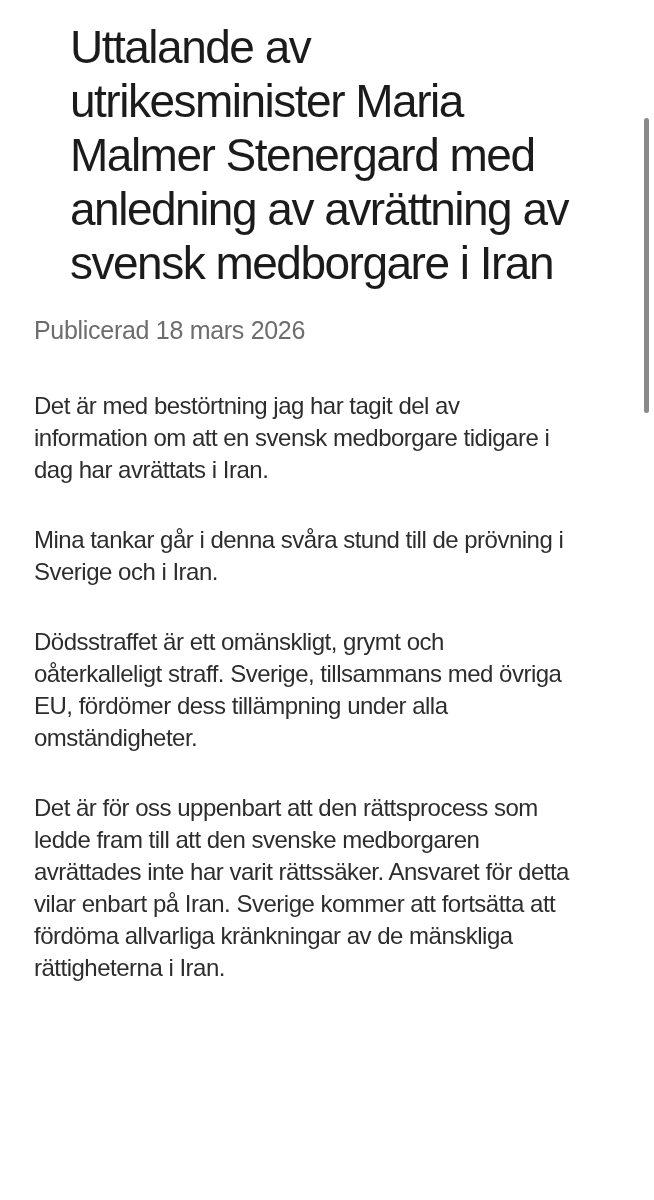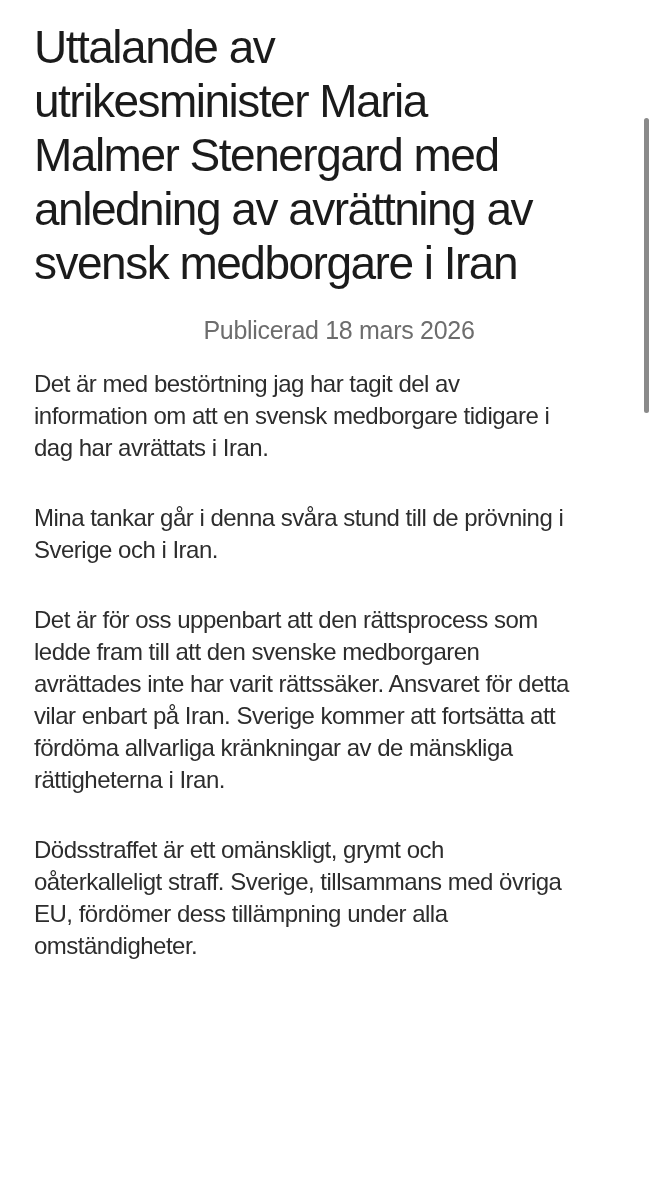--- a/index.html
+++ b/index.html
@@ -16,40 +16,40 @@
   .page {
     padding: 20px 10px 0 34px;
   }
   .headline {
     font-size: 46px;
     line-height: 54px;
     font-weight: 300;
     letter-spacing: -1.5px;
     color: #1b1b1b;
     white-space: pre-line;
+    margin-left: 36px;
   }
   .published {
     margin-top: 24px;
     font-size: 25px;
     line-height: 32px;
     font-weight: 400;
     letter-spacing: -0.3px;
     color: #6d6d6d;
-    text-align: center;
   }
   .bodytext p {
     font-size: 24px;
     line-height: 32px;
     letter-spacing: -0.5px;
     color: #2d2d2d;
     white-space: pre-line;
     margin: 0 0 38px 0;
   }
   .bodytext p:first-child {
-    margin-top: 22px;
+    margin-top: 44px;
   }
   .scrollbar-thumb {
     position: absolute;
     left: 644px;
     top: 118px;
     width: 5px;
     height: 295px;
     background: #8a8a8a;
     border-radius: 3px;
   }
@@ -65,26 +65,26 @@
 svensk medborgare i Iran</h1>
 
   <p class="published">Publicerad 18 mars 2026</p>
 
   <div class="bodytext">
     <p>Det är med bestörtning jag har tagit del av
 information om att en svensk medborgare tidigare i
 dag har avrättats i Iran.</p>
     <p>Mina tankar går i denna svåra stund till de prövning i
 Sverige och i Iran.</p>
+    <p>Dödsstraffet är ett omänskligt, grymt och
+oåterkalleligt straff. Sverige, tillsammans med övriga
+EU, fördömer dess tillämpning under alla
+omständigheter.</p>
     <p>Det är för oss uppenbart att den rättsprocess som
 ledde fram till att den svenske medborgaren
 avrättades inte har varit rättssäker. Ansvaret för detta
 vilar enbart på Iran. Sverige kommer att fortsätta att
 fördöma allvarliga kränkningar av de mänskliga
 rättigheterna i Iran.</p>
-    <p>Dödsstraffet är ett omänskligt, grymt och
-oåterkalleligt straff. Sverige, tillsammans med övriga
-EU, fördömer dess tillämpning under alla
-omständigheter.</p>
   </div>
 </div>
 
 <div class="scrollbar-thumb"></div>
 
 </body></html>

